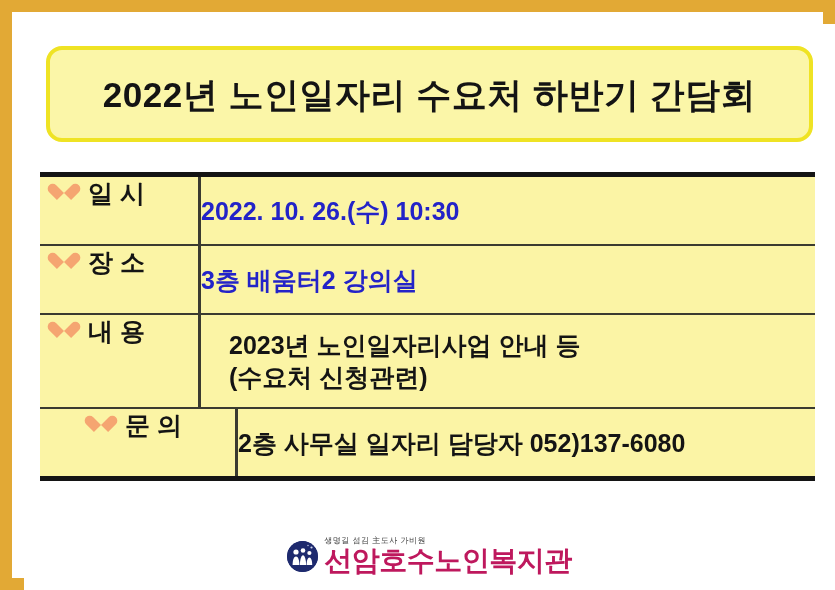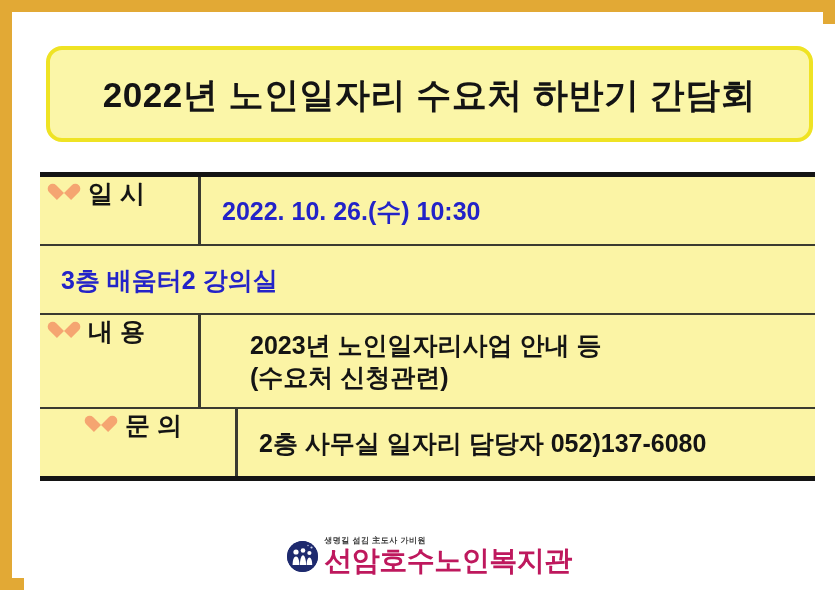--- a/index.html
+++ b/index.html
@@ -125,21 +125,20 @@
     letter-spacing: 0;
     white-space: nowrap;
   }
 
   .value-cell {
     flex: 1 1 auto;
     box-sizing: border-box;
     display: flex;
     flex-direction: column;
     justify-content: center;
-    padding-left: 21px;
   }
   .value-text {
     font-size: 25px;
     font-weight: bold;
     color: #141414;
     white-space: nowrap;
     line-height: 1.28;
   }
   .value-text.accent {
     color: #2323c8;
@@ -171,21 +170,21 @@
   }
   #logo-emblem svg { display: block; }
   #logo-words {
     display: flex;
     flex-direction: column;
     justify-content: center;
     line-height: 1;
   }
   #logo-tagline {
     font-size: 8px;
-    font-weight: bold;
+    font-weight: normal;
     color: #3b3b3b;
     letter-spacing: 0.5px;
     margin-bottom: 2px;
     white-space: nowrap;
   }
   #logo-name {
     font-size: 28px;
     font-weight: bold;
     color: #be185d;
     letter-spacing: -0.5px;
@@ -209,20 +208,24 @@
           <span class="heart-icon"></span>
           <span class="label-text">일    시</span>
         </div>
         <div class="value-cell">
           <span class="value-text accent">2022. 10. 26.(수) 10:30</span>
         </div>
       </div>
 
 
       <div class="info-row row-h1">
+        <div class="label-cell">
+          <span class="heart-icon"></span>
+          <span class="label-text">장    소</span>
+        </div>
         <div class="value-cell">
           <span class="value-text accent">3층 배움터2 강의실</span>
         </div>
       </div>
 
       <div class="info-row row-h2">
         <div class="label-cell">
           <span class="heart-icon"></span>
           <span class="label-text">내    용</span>
         </div>

